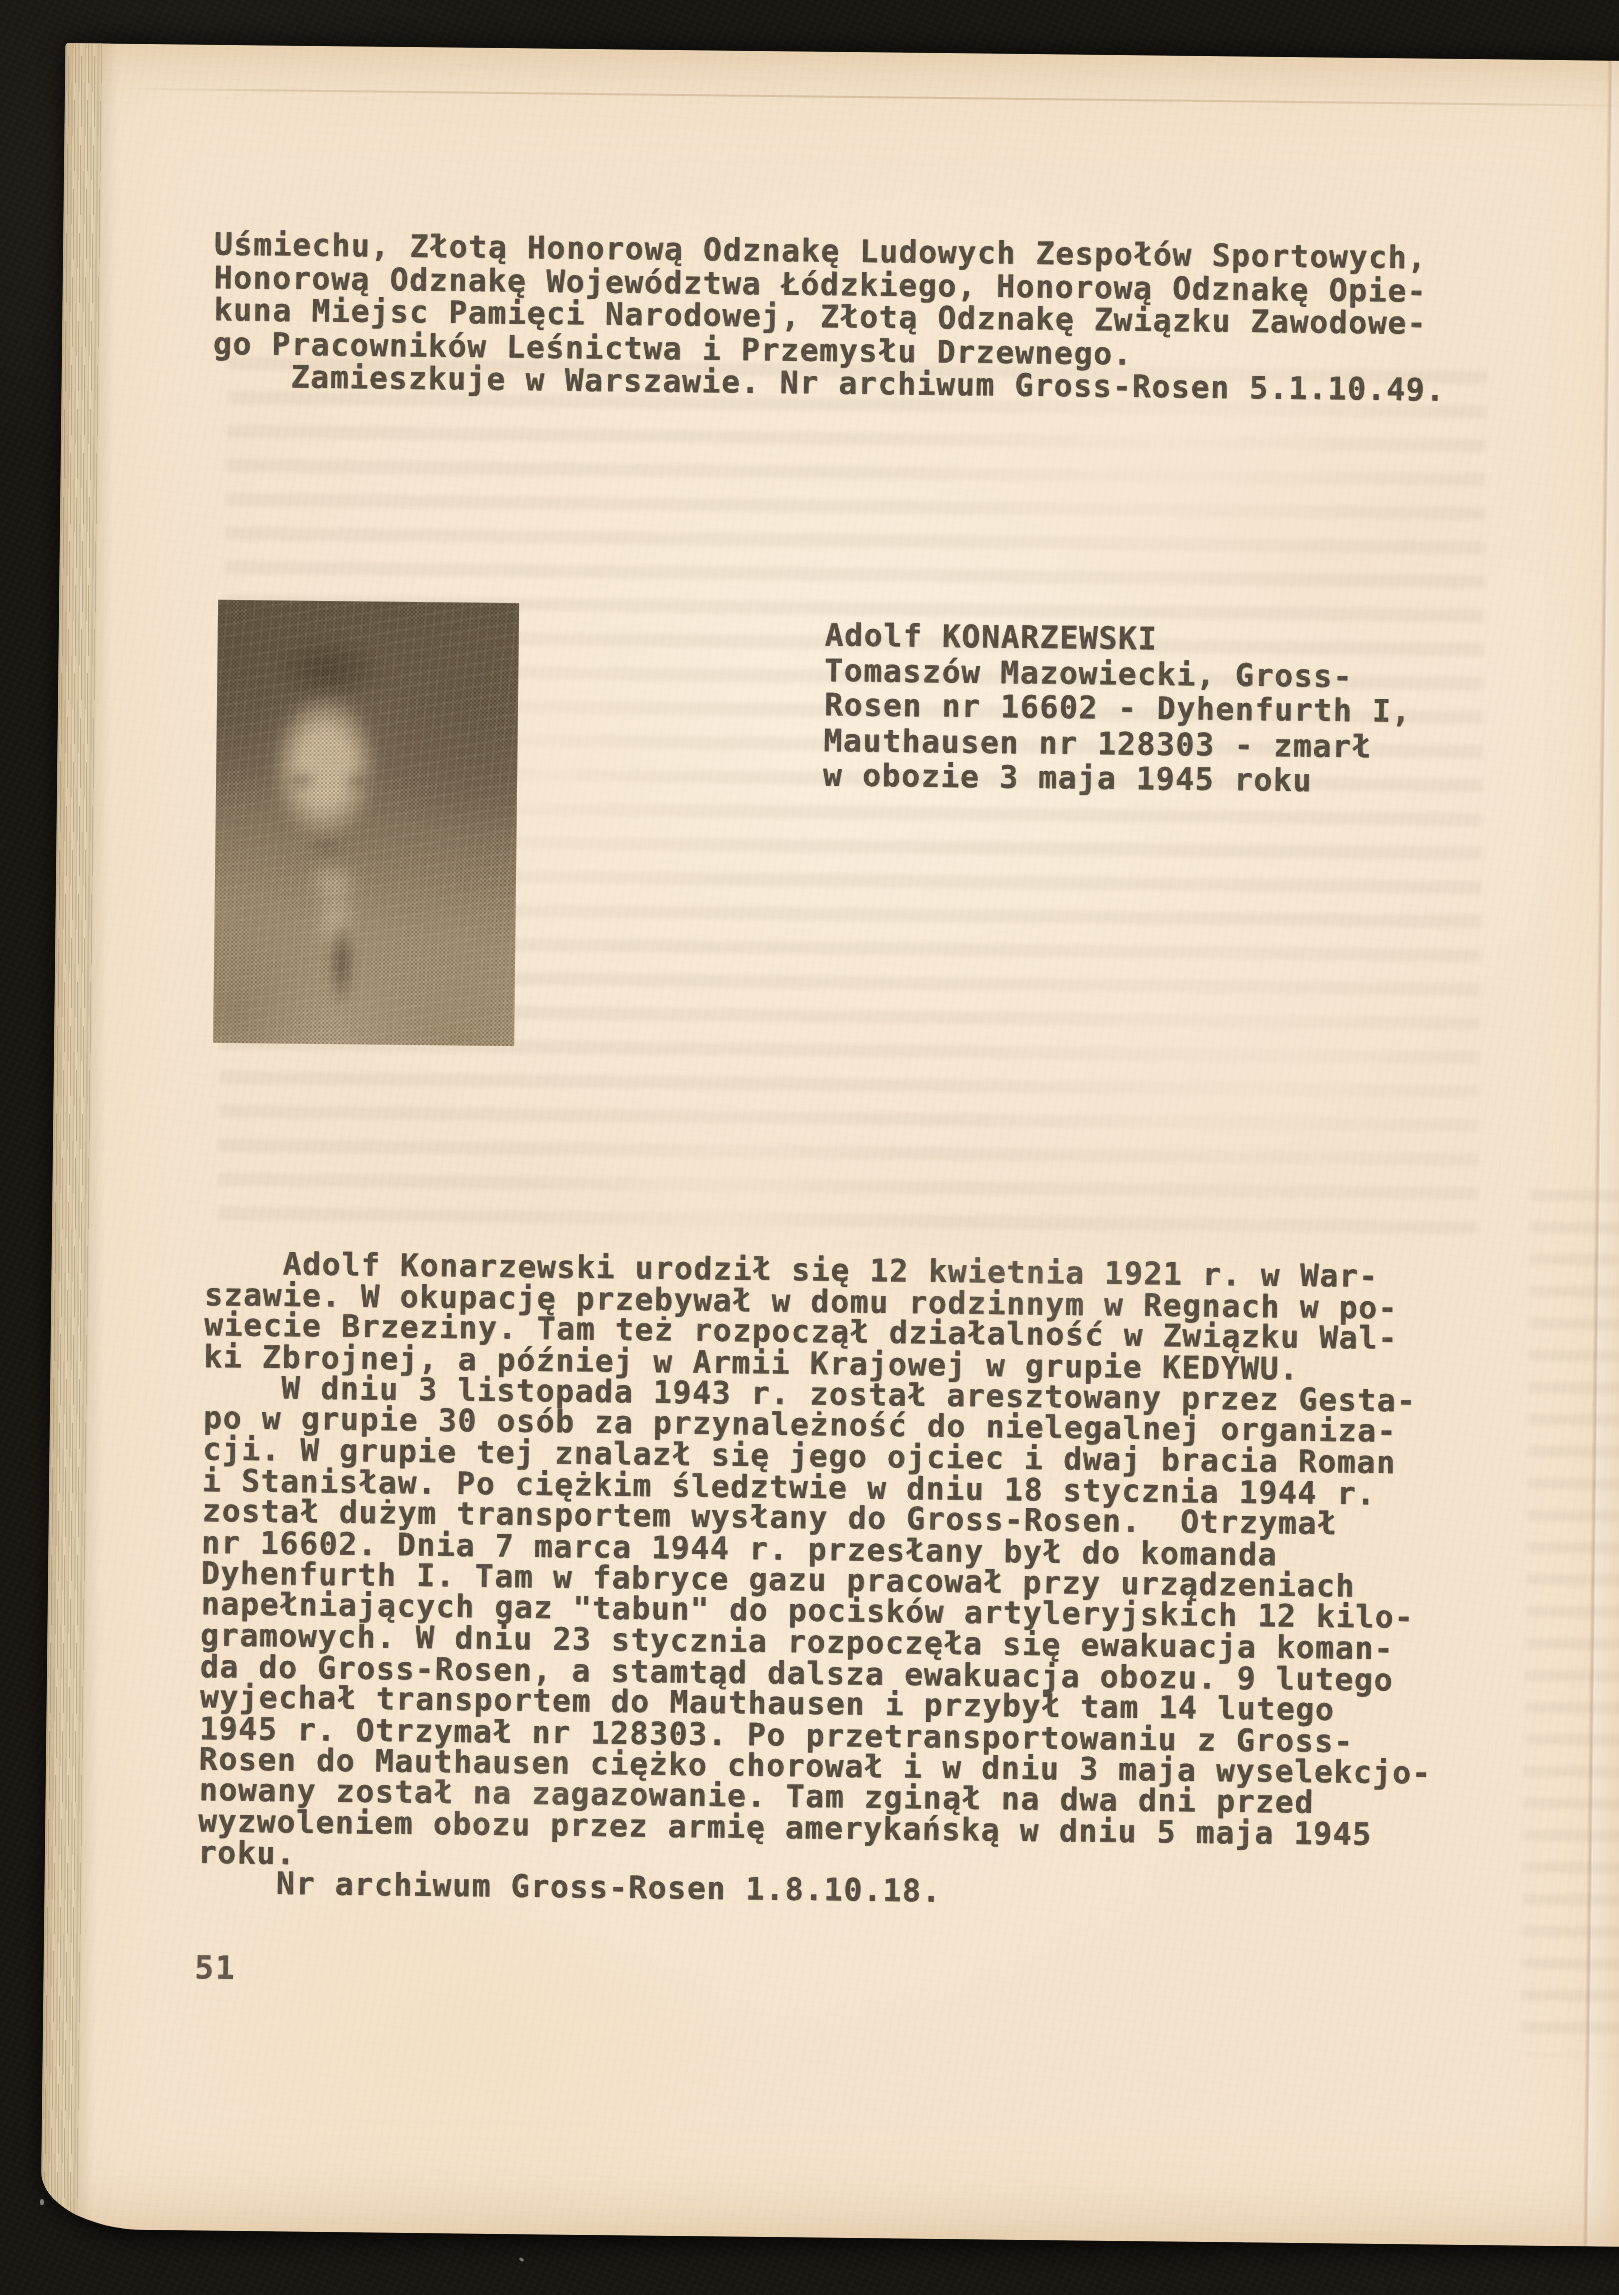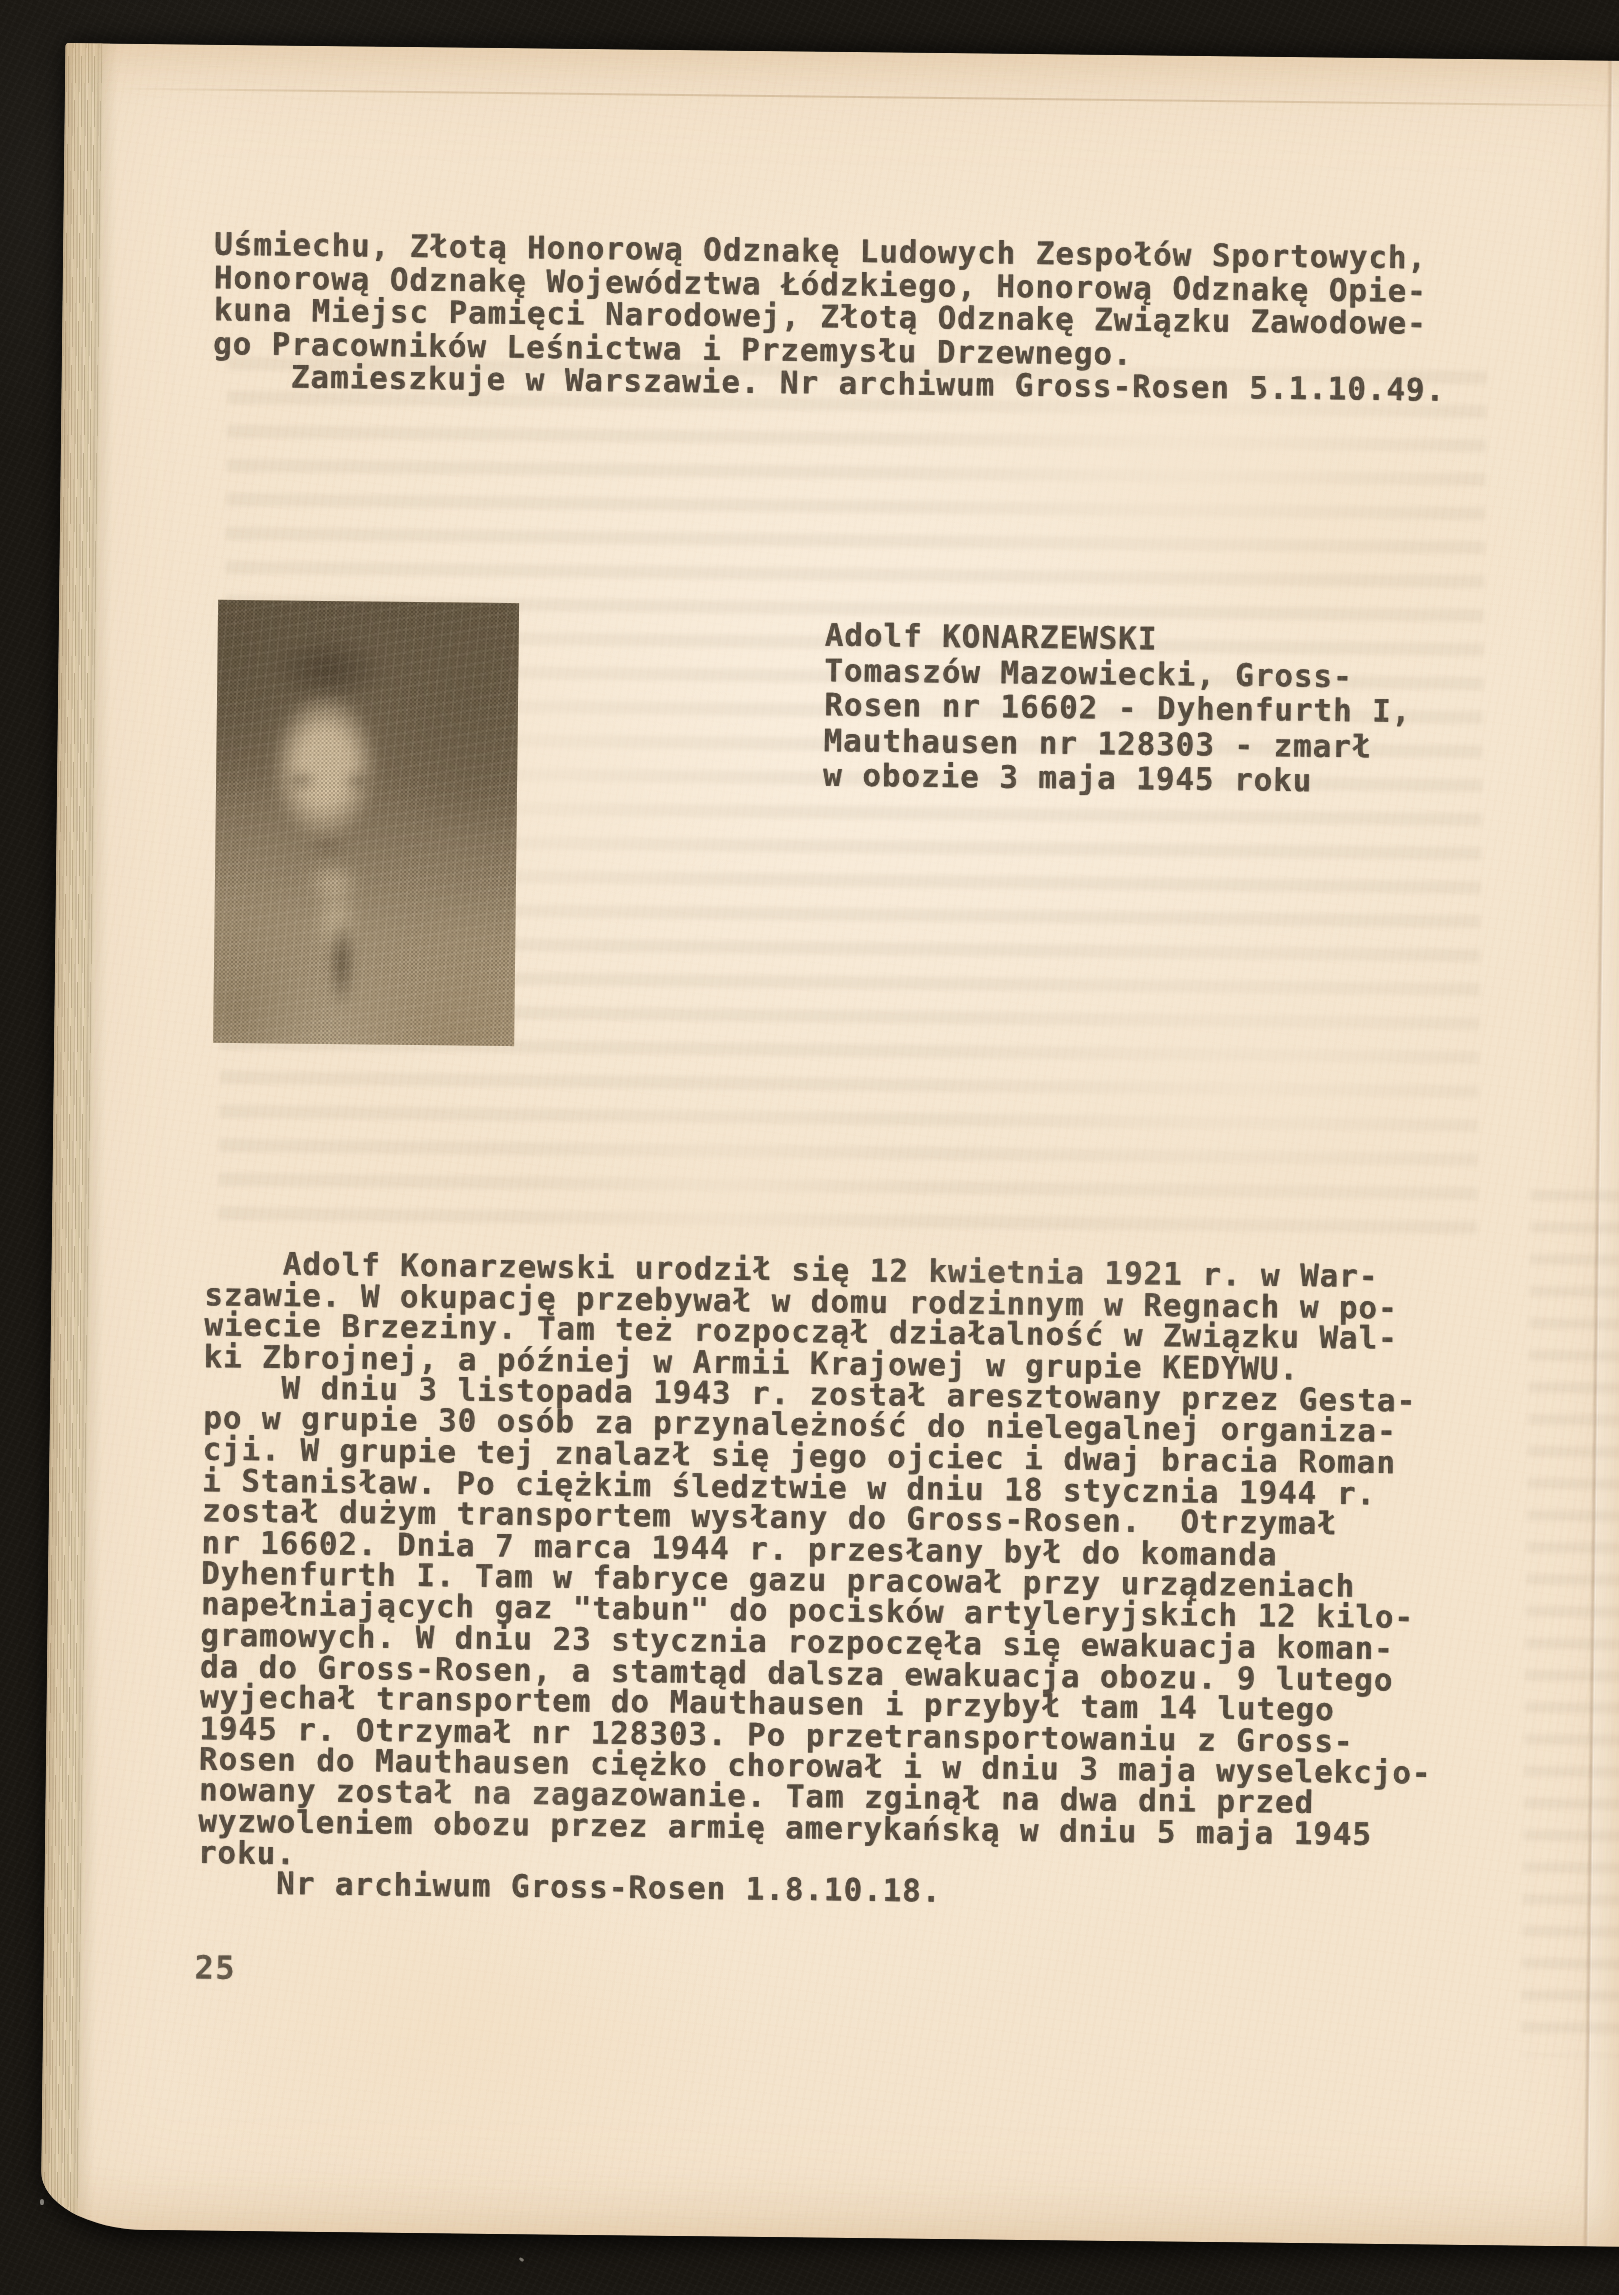--- a/index.html
+++ b/index.html
@@ -194,19 +194,19 @@
         <div class="tline">da do Gross-Rosen, a stamtąd dalsza ewakuacja obozu. 9 lutego</div>
         <div class="tline">wyjechał transportem do Mauthausen i przybył tam 14 lutego</div>
         <div class="tline">1945 r. Otrzymał nr 128303. Po przetransportowaniu z Gross-</div>
         <div class="tline">Rosen do Mauthausen ciężko chorował i w dniu 3 maja wyselekcjo-</div>
         <div class="tline">nowany został na zagazowanie. Tam zginął na dwa dni przed</div>
         <div class="tline">wyzwoleniem obozu przez armię amerykańską w dniu 5 maja 1945</div>
         <div class="tline">roku.</div>
         <div class="tline">    Nr archiwum Gross-Rosen 1.8.10.18.</div>
       </div>
 
-    <div class="type page-number">25</div>
+    <div class="type page-number">51</div>
 
     <div class="grain"></div>
     <div class="paper-shade"></div>
   </div>
 </div>
 
 
 </body></html>

